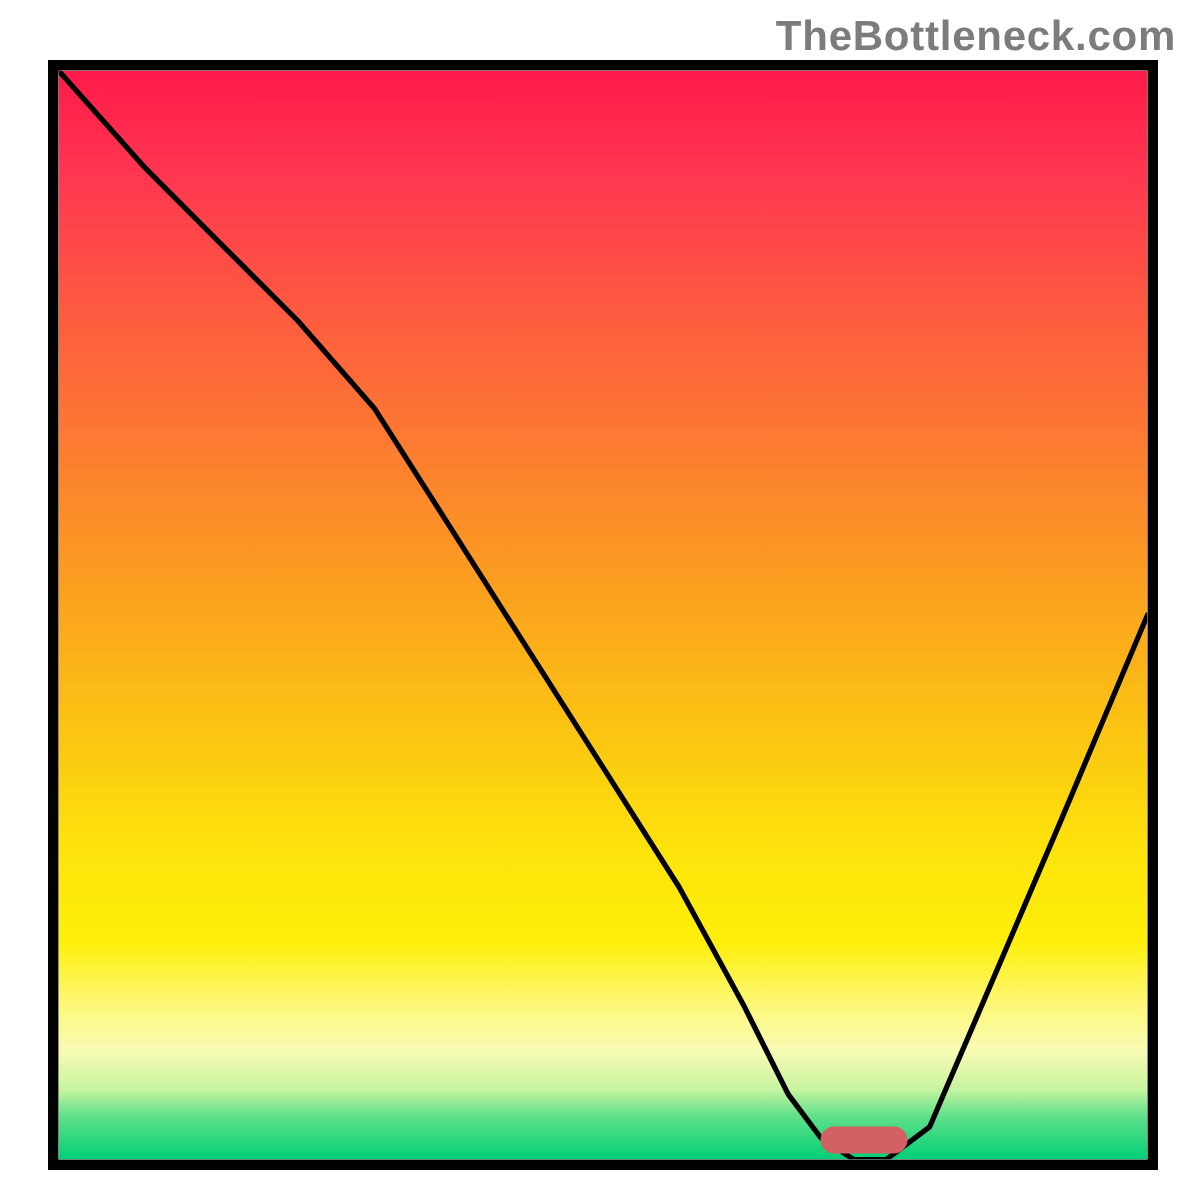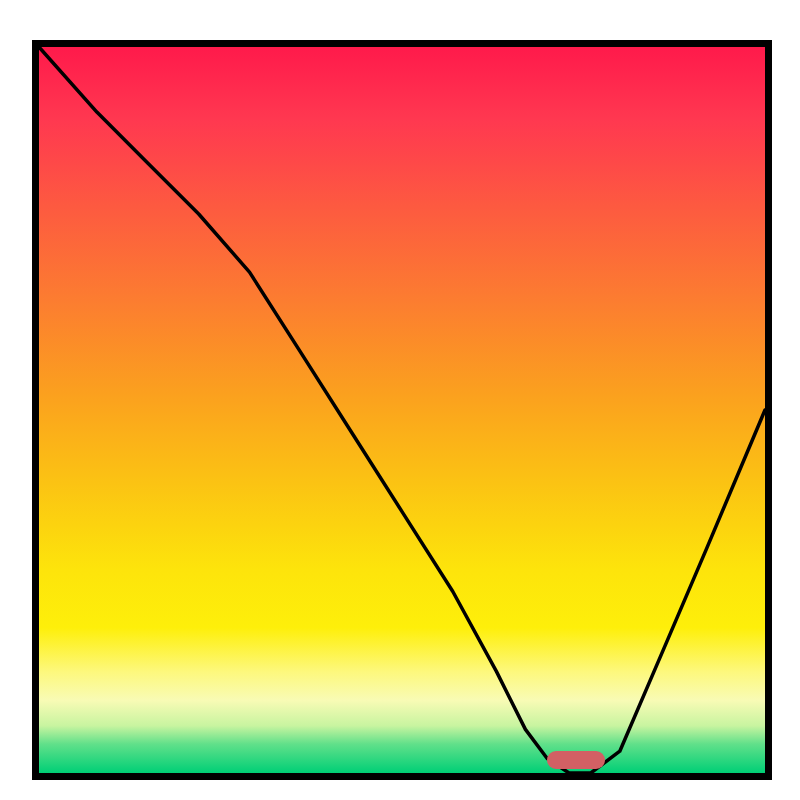--- a/index.html
+++ b/index.html
@@ -43,20 +43,21 @@
     position: absolute;
     width: 66px;
     height: 18px;
     border-radius: 9px;
     background: #d26064;
   }
 </style>
 </head>
 <body>
 <div class="wrap">
+  <div class="watermark">TheBottleneck.com</div>
 
   <div class="plot-frame">
     <svg class="chart" viewBox="0 0 726 726" preserveAspectRatio="none">
       <defs>
         <linearGradient id="bg-grad" x1="0" y1="0" x2="0" y2="1">
         <stop offset="0.00%" stop-color="#ff1a4b"></stop>
             <stop offset="10.00%" stop-color="#ff3850"></stop>
             <stop offset="22.00%" stop-color="#fd5a40"></stop>
             <stop offset="35.00%" stop-color="#fc7d30"></stop>
             <stop offset="48.00%" stop-color="#fba11e"></stop>

